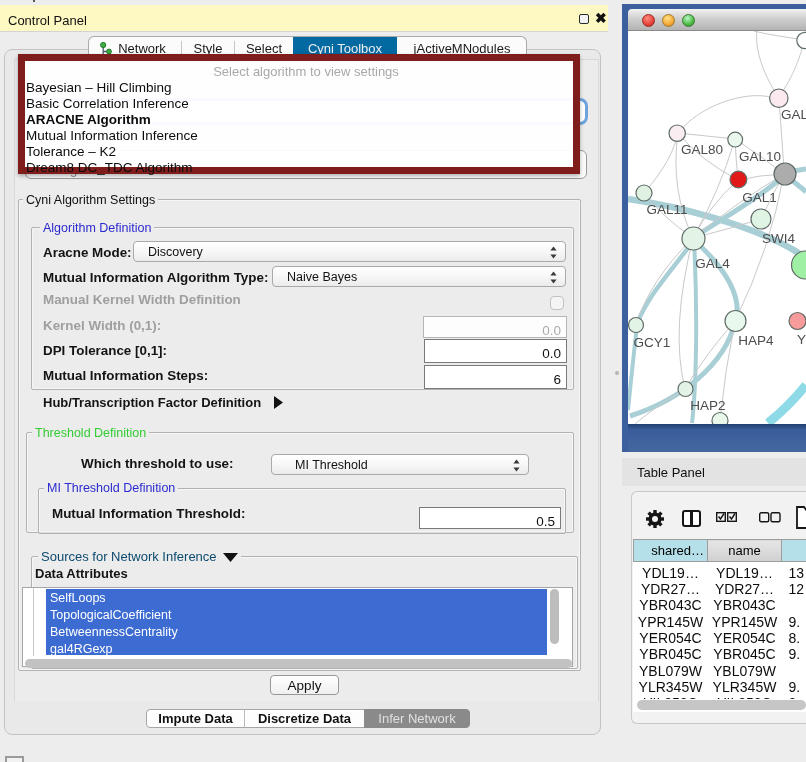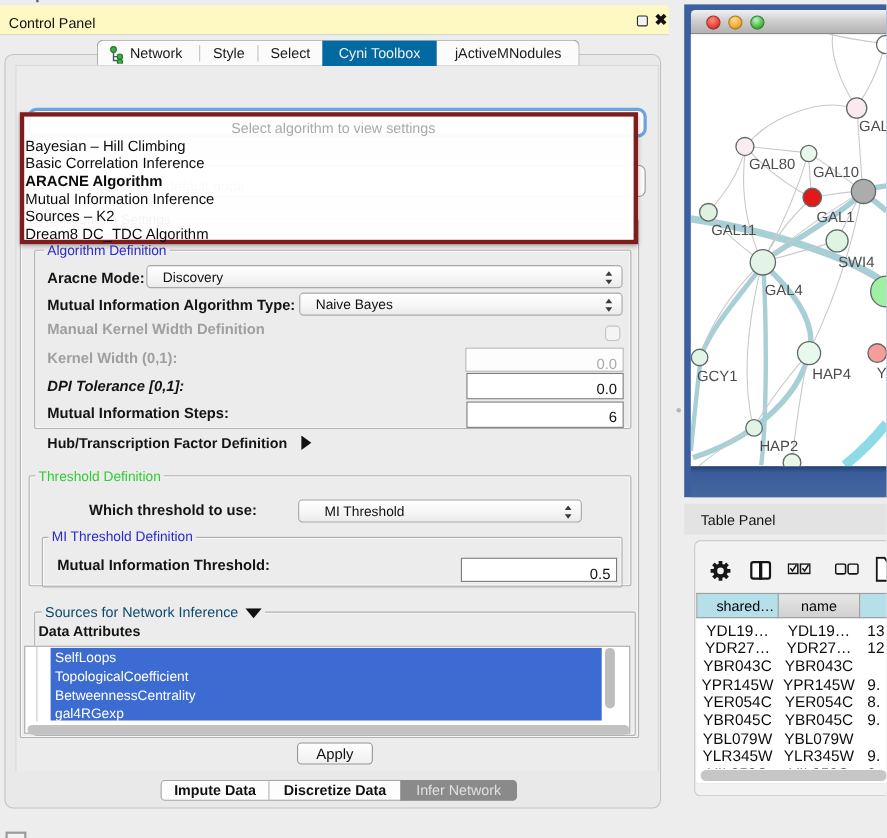--- a/index.html
+++ b/index.html
@@ -33,21 +33,21 @@
 .combo { position:absolute; background:linear-gradient(#ffffff,#f6f6f6 55%,#ebebeb); border:1px solid #a9a9a9; border-radius:4px; font-size:12.5px; color:#111; }
 .combo .ctext { position:absolute; left:14px; top:3px; }
 .combo svg { position:absolute; right:8px; top:4px; }
 
 
 .field { position:absolute; background:#ffffff; border:1px solid #7a7a7a; font-size:13.5px; color:#111; text-align:right; }
 .field span { position:absolute; right:5px; top:6px; }
 .field.dis { border:1px solid #b5b5b5; color:#ababab; background:#fdfdfd; }
 
 
-#popup { left:18px; top:54px; width:562px; height:120px; background:rgba(255,255,255,0.95); border:4px solid #7f1d1d; box-shadow:0 2px 4px rgba(0,0,0,0.3);margin-top:48px; }
+#popup { left:18px; top:54px; width:562px; height:120px; background:rgba(255,255,255,0.95); border:7px solid #7f1d1d; box-shadow:0 2px 4px rgba(0,0,0,0.3); }
 #popup .item { position:absolute; left:1px; font-size:13.5px; color:#0c0c0c; white-space:nowrap; }
 #hint { position:absolute; left:0; width:562px; top:3px; text-align:center; font-size:13px; color:#a9a9a9; }
 
 
 #attr-list { left:22px; top:587px; width:551px; height:80px; background:#fff; border:1px solid #a5a5a5; }
 #attr-sel { position:absolute; left:23px; top:1px; width:501px; height:66px; background:#3c6bd2; }
 #attr-sel div { position:absolute; left:4px; font-size:12.5px; color:#fff; white-space:nowrap; }
 
 
 .btab { position:absolute; top:709px; height:19px; background:#fdfdfd; border:1px solid #a5a5a5; font-size:13px; font-weight:bold; color:#111; text-align:center; line-height:18px; }
@@ -121,21 +121,21 @@
 </div>
 
 <div class="lbl dis" style="left:43px;top:292px;">Manual Kernel Width Definition</div>
 <div class="abs" style="left:550px;top:296px;width:14px;height:14px;border:1px solid #c2c2c2;border-radius:4px;background:#f4f4f4;"></div>
 
 <div class="lbl dis" style="left:43px;top:318px;">Kernel Width (0,1):</div>
 <div class="field dis abs" style="left:423px;top:316px;width:144px;height:22px;">
     <span>0.0</span>
   </div>
 
-<div class="lbl" style="left:43px;top:343px;font-style:italic;">DPI Tolerance [0,1]:</div>
+<div class="lbl" style="left:43px;top:343px;">DPI Tolerance [0,1]:</div>
 <div class="field abs" style="left:424px;top:339px;width:143px;height:24px;">
     <span>0.0</span>
   </div>
 
 <div class="lbl" style="left:43px;top:368px;">Mutual Information Steps:</div>
 <div class="field abs" style="left:424px;top:365px;width:143px;height:24px;">
     <span>6</span>
   </div>
 
 <div class="lbl" style="left:43px;top:395px;font-size:13px;">Hub/Transcription Factor Definition</div>
@@ -190,21 +190,21 @@
 <div class="abs" style="left:25px;top:98px;width:563px;height:27px;border:3px solid #6ea3dc;border-radius:8px;background:#fff;"></div>
 <div class="abs" style="left:25px;top:150px;width:562px;height:29px;border:1px solid #9a9a9a;border-radius:6px;background:#fbfbfb;"></div>
 <div class="abs" style="left:70px;top:162px;font-size:13px;color:#8a8a8a;">galFiltered sif default node</div>
 
 <div id="popup" class="abs">
   <div id="hint">Select algorithm to view settings</div>
   <div class="item" style="top:19px;">Bayesian – Hill Climbing</div>
   <div class="item" style="top:35px;">Basic Correlation Inference</div>
   <div class="item" style="top:51px;font-weight:bold;">ARACNE Algorithm</div>
   <div class="item" style="top:67px;">Mutual Information Inference</div>
-  <div class="item" style="top:83px;">Sources – K2</div>
+  <div class="item" style="top:83px;">Tolerance – K2</div>
   <div class="item" style="top:99px;">Dream8 DC_TDC Algorithm</div>
 </div>
 
 <div class="abs" style="left:615px;top:371px;width:4px;height:4px;border-radius:50%;background:#b5b5b5;"></div>
 
 <div id="net-frame" class="abs"></div>
 <div id="net-title" class="abs">
   <div class="light" style="left:14px;background:radial-gradient(circle at 40% 30%, #ff8a80, #e6443a 60%, #b71c1c);border:1px solid #9c2b22;"></div>
   <div class="light" style="left:34px;background:radial-gradient(circle at 40% 30%, #ffe082, #f2a93b 60%, #c07b17);border:1px solid #a8791d;"></div>
   <div class="light" style="left:54px;background:radial-gradient(circle at 40% 30%, #b9f6ca, #4cbb41 60%, #2e7d32);border:1px solid #3b7a30;"></div>

